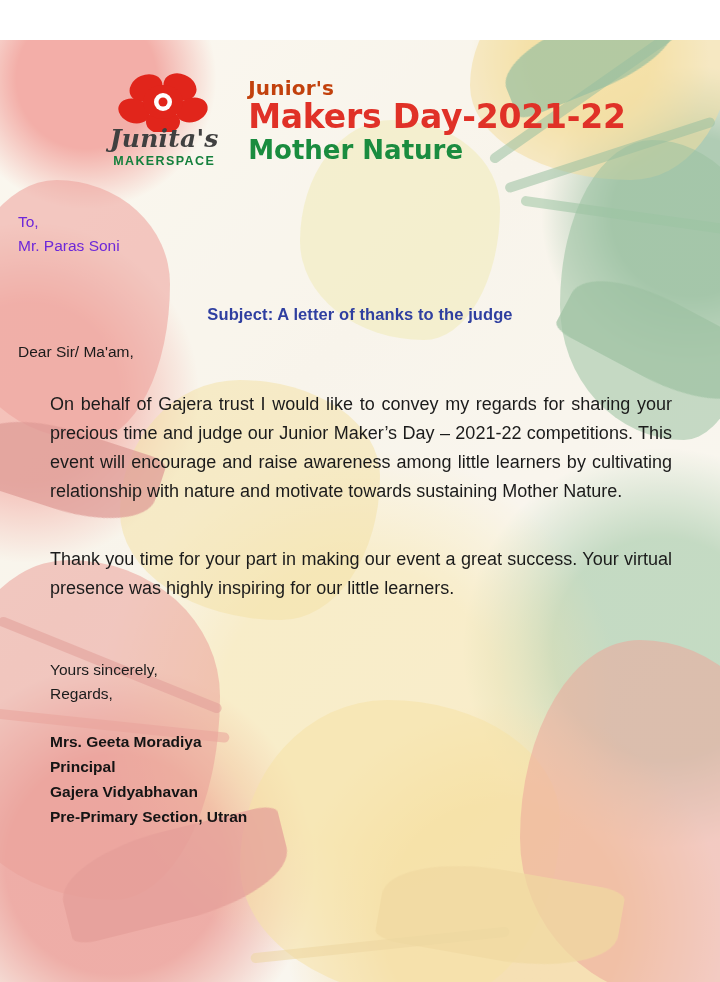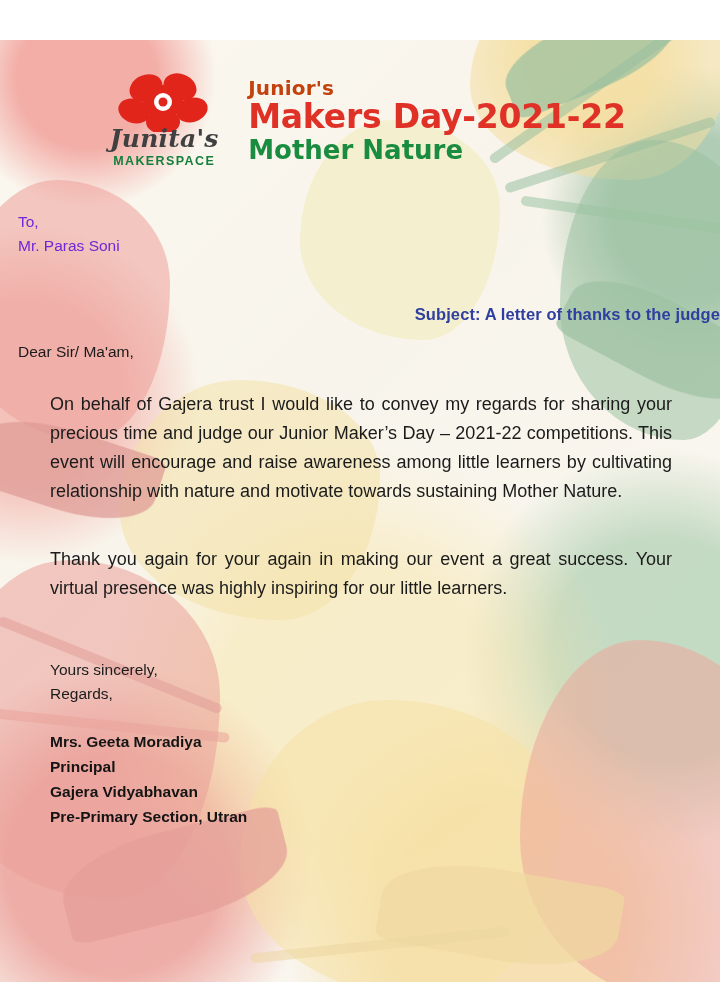--- a/index.html
+++ b/index.html
@@ -149,21 +149,21 @@
     left: 18px;
     top: 210px;
     font-size: 15.5px;
     color: #6d28d9;
     line-height: 1.55;
   }
   .subject {
     position: absolute;
     left: 0; right: 0;
     top: 305px;
-    text-align: right;
+    text-align: center;
     font-size: 16.5px;
     font-weight: 700;
     color: #2f3fa0;
     letter-spacing: .1px;
   }
   .salutation {
     position: absolute;
     left: 18px;
     top: 343px;
     font-size: 15.5px;
@@ -266,21 +266,21 @@
     <div class="to-block">
       <div>To,</div>
       <div>Mr. Paras Soni</div>
     </div>
 
     <div class="subject">Subject: A letter of thanks to the judge</div>
 
     <div class="salutation">Dear Sir/ Ma'am,</div>
 
     <div class="para para-1">On behalf of Gajera trust I would like to convey my regards for sharing your precious time and judge our Junior Maker’s Day – 2021-22 competitions. This event will encourage and raise awareness among little learners by cultivating relationship with nature and motivate towards sustaining Mother Nature.</div>
-    <div class="para para-2">Thank you again for your again in making our event a great success. Your virtual presence was highly inspiring for our little learners.</div>
+    <div class="para para-2">Thank you time for your part in making our event a great success. Your virtual presence was highly inspiring for our little learners.</div>
 
     <div class="closing">
       <div>Yours sincerely,</div>
       <div>Regards,</div>
     </div>
 
     <div class="signature">
       <div>Mrs. Geeta Moradiya</div>
       <div>Principal</div>
       <div>Gajera Vidyabhavan</div>

